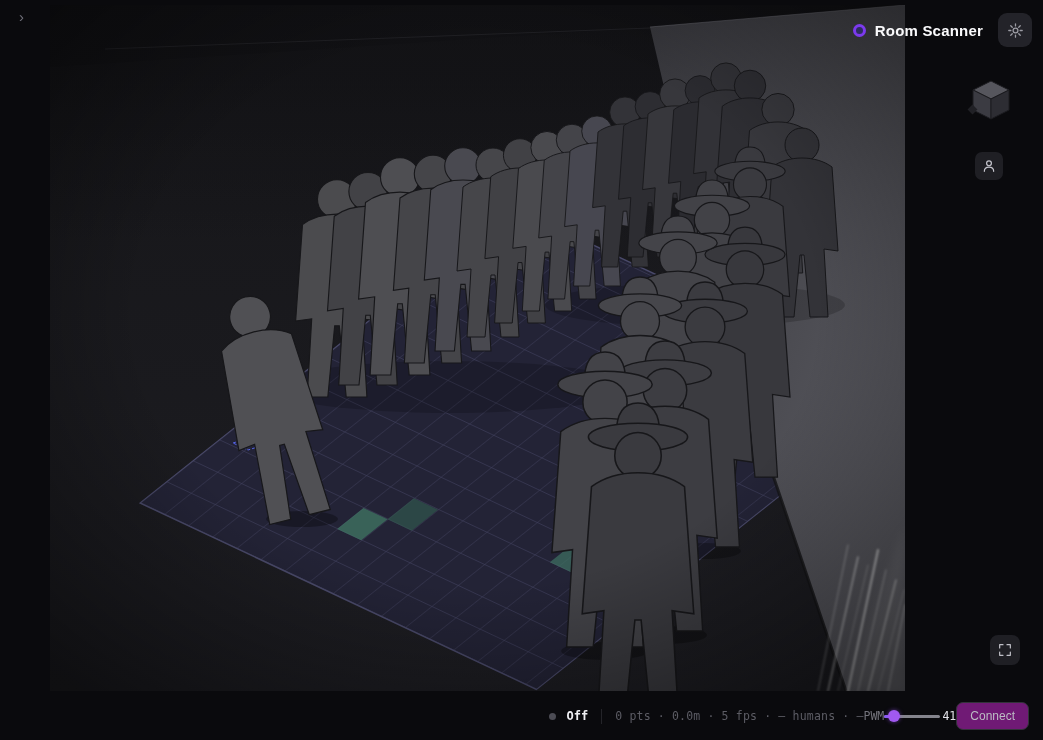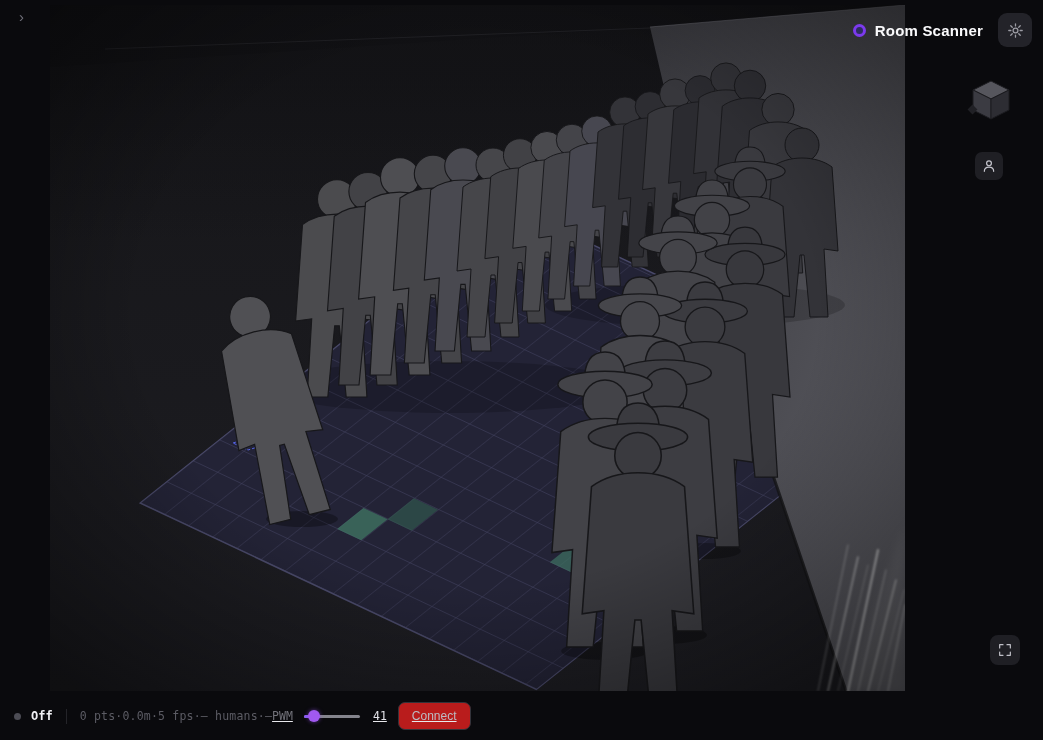--- a/index.html
+++ b/index.html
@@ -18,37 +18,37 @@
   .page-title{font-size:15px;font-weight:700;color:#fafafc;letter-spacing:.2px;margin-right:15px;}
   .icon-btn{display:flex;align-items:center;justify-content:center;background:#232329;border:none;border-radius:9px;cursor:pointer;padding:0;}
   .settings-btn{width:34px;height:34px;}
 
   
   .gizmo{position:absolute;top:75px;right:27px;width:50px;height:50px;cursor:pointer;z-index:8;}
   .person-tool{position:absolute;top:152px;right:40px;width:28px;height:28px;border-radius:7px;background:#1f1f24;z-index:8;}
   .fullscreen-btn{position:absolute;top:635px;right:23px;width:30px;height:30px;border-radius:8px;background:#1f1f24;z-index:8;}
 
   
-  .statusbar{position:absolute;left:0;right:0;bottom:0;height:48px;display:flex;align-items:center;justify-content:flex-start;padding:0 14px;box-sizing:border-box;background:#0a0a0d;z-index:8;}
+  .statusbar{position:absolute;left:0;right:0;bottom:0;height:48px;display:flex;align-items:center;justify-content:flex-end;padding:0 14px;box-sizing:border-box;background:#0a0a0d;z-index:8;}
   .sb-left{display:flex;align-items:center;gap:10px;font-family:"DejaVu Sans Mono",monospace;font-size:11.5px;}
   .power-dot{width:7px;height:7px;border-radius:50%;background:#4c4c54;}
   .power-label{font-size:12px;font-weight:700;color:#f0f0f4;font-family:"DejaVu Sans Mono",monospace;}
   .vdiv{width:1px;height:15px;background:#242429;margin:0 3px;}
-  .stats{display:flex;align-items:center;color:#5c5c64;letter-spacing:.2px;}
-  .sb-right{display:flex;align-items:center;gap:11px;font-family:"DejaVu Sans Mono",monospace;font-size:11.5px;text-decoration:underline;}
+  .stats{display:flex;align-items:center;gap:7px;color:#5c5c64;letter-spacing:.2px;}
+  .sb-right{display:flex;align-items:center;gap:0;font-family:"DejaVu Sans Mono",monospace;font-size:11.5px;}
   .pwm-label{color:#73737b;}
   .slider{position:relative;width:56px;height:14px;cursor:pointer;}
   .slider .track{position:absolute;left:0;right:0;top:6px;height:2.5px;border-radius:2px;background:#84848c;}
   .slider .fill{position:absolute;left:0;top:6px;height:2.5px;width:12px;border-radius:2px;background:#8b5cf6;}
   .slider .thumb{position:absolute;left:4px;top:1px;width:12px;height:12px;border-radius:50%;background:#a159f0;box-shadow:0 0 4px rgba(150,80,240,.6);}
   .pwm-value{color:#e2e2e8;min-width:16px;text-align:right;}
   .select-wrap{position:relative;}
   .port-select{appearance:none;-webkit-appearance:none;-moz-appearance:none;width:158px;height:28px;background:#121216;border:1px solid #3a3a41;border-radius:7px;color:#c9c9cf;font-family:"DejaVu Sans Mono",monospace;font-size:11.5px;padding:0 26px 0 10px;cursor:pointer;}
   .select-chevron{position:absolute;right:9px;top:7px;color:#9a9aa2;font-size:11px;pointer-events:none;}
-  .connect-btn{height:28px;padding:0 13px;border-radius:7px;background:#b91c1c;border:1px solid #33333a;color:#bcbcc4;font-family:"Liberation Sans",sans-serif;font-size:12px;cursor:pointer;}
+  .connect-btn{height:28px;padding:0 13px;border-radius:7px;background:#701a75;border:1px solid #33333a;color:#bcbcc4;font-family:"Liberation Sans",sans-serif;font-size:12px;cursor:pointer;}
 </style>
 </head>
 <body>
 
 <span class="sidebar-toggle">›</span>
 
 <div class="canvas-wrap">
 <svg width="855" height="686" viewBox="0 0 855 686">
   <defs>
     <linearGradient id="bgg" x1="0" y1="0" x2="0" y2="1">

